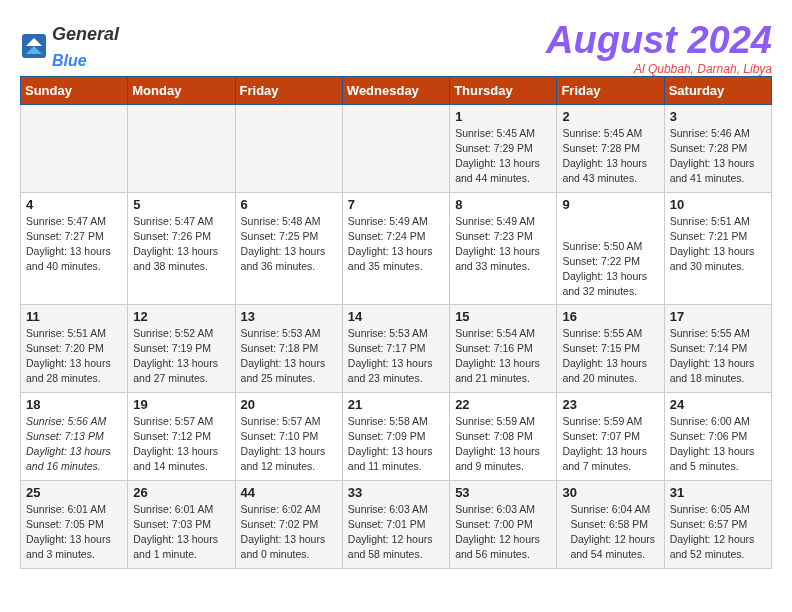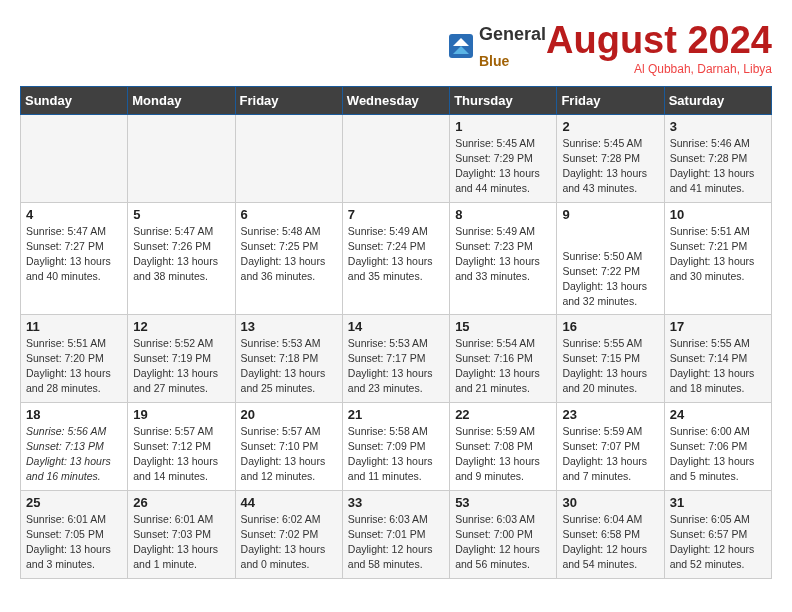--- a/index.html
+++ b/index.html
@@ -5,58 +5,58 @@
     * { box-sizing: border-box; margin: 0; padding: 0; }
     body {
       font-family: Arial, sans-serif;
       background: #fff;
       width: 792px;
       min-height: 612px;
       padding: 20px;
     }
     .header {
       display: flex;
-      justify-content: flex-end;
+      justify-content: space-between;
       align-items: flex-start;
-      margin-bottom: 10px;
+      font-style: italic;
     }
     .logo {
       display: flex;
       align-items: center;
       font-size: 22px;
       font-weight: bold;
       color: #1a1a2e;
     }
     .logo-general { color: #333; font-size: 18px; font-weight: bold; }
-    .logo-blue { color: #a16207; font-size: 14px; font-weight: bold; }
+    .logo-blue { color: #3b82f6; font-size: 16px; font-weight: bold; }
     .logo-icon {
       width: 28px;
       height: 28px;
       margin-right: 4px;
     }
     .title-block {
       text-align: right;
     }
     .month-year {
       font-size: 38px;
       font-weight: bold;
-      color: #b91c1c;
+      color: #8b5cf6;
       line-height: 1.1;
     }
     .location {
       font-size: 12px;
       color: #ef4444;
     }
     table {
       width: 100%;
       border-collapse: collapse;
       table-layout: fixed;
     }
     thead th {
-      background-color: #404040;
+      background-color: #c2410c;
       color: #fff;
       font-size: 13px;
       font-weight: bold;
       padding: 6px 4px;
       text-align: left;
       border: 1px solid #1a5a9a;
     }
     tbody td {
       vertical-align: top;
       border: 1px solid #ccc;
@@ -332,21 +332,21 @@
         </td>
         <td>
           <span class="day-num">53</span>
           <div class="day-info" style="white-space: pre-line;">Sunrise: 6:03 AM
 Sunset: 7:00 PM
 Daylight: 12 hours
 and 56 minutes.</div>
         </td>
         <td>
           <span class="day-num">30</span>
-          <div class="day-info" style="white-space: pre-line;">Sunrise: 6:04 AM
+          <div class="day-info" style="white-space: pre-line; margin-left: 8px;">Sunrise: 6:04 AM
 Sunset: 6:58 PM
 Daylight: 12 hours
 and 54 minutes.</div>
         </td>
         <td>
           <span class="day-num">31</span>
           <div class="day-info" style="white-space: pre-line;">Sunrise: 6:05 AM
 Sunset: 6:57 PM
 Daylight: 12 hours
 and 52 minutes.</div>

